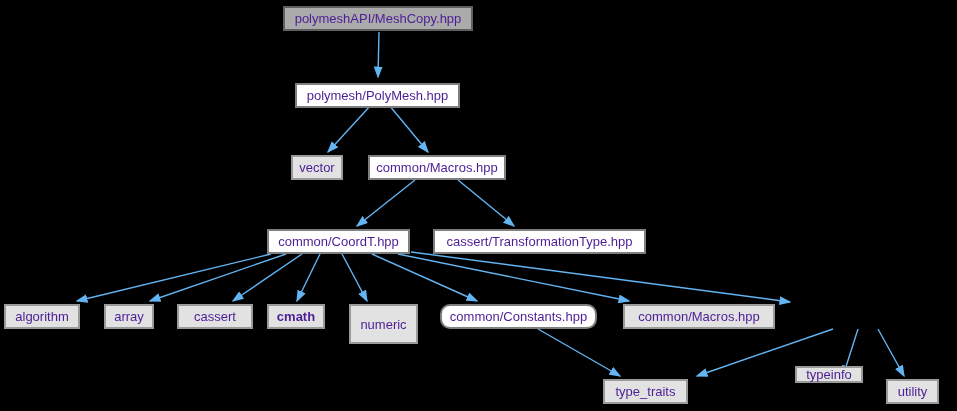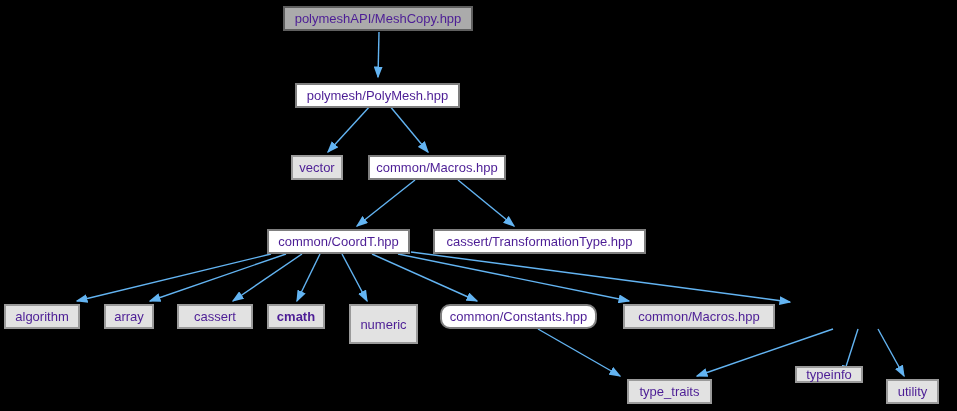--- a/index.html
+++ b/index.html
@@ -75,16 +75,16 @@
     <div class="node" style="left: 368px; top: 155px; width: 138px; height: 25px; background: rgb(255, 255, 255); border-color: rgb(127, 127, 127);">common/Macros.hpp</div>
     <div class="node" style="left: 267px; top: 229px; width: 143px; height: 25px; background: rgb(255, 255, 255); border-color: rgb(127, 127, 127);">common/CoordT.hpp</div>
     <div class="node" style="left: 433px; top: 229px; width: 213px; height: 25px; background: rgb(255, 255, 255); border-color: rgb(127, 127, 127);">cassert/TransformationType.hpp</div>
     <div class="node" style="left: 4px; top: 304px; width: 76px; height: 25px; background: rgb(226, 226, 226); border-color: rgb(154, 154, 154); text-align: center;">algorithm</div>
     <div class="node" style="left: 104px; top: 304px; width: 50px; height: 25px; background: rgb(226, 226, 226); border-color: rgb(154, 154, 154);">array</div>
     <div class="node" style="left: 177px; top: 304px; width: 76px; height: 25px; background: rgb(226, 226, 226); border-color: rgb(154, 154, 154);">cassert</div>
     <div class="node" style="left: 267px; top: 304px; width: 58px; height: 25px; background: rgb(226, 226, 226); border-color: rgb(154, 154, 154); font-weight: bold;">cmath</div>
     <div class="node" style="left: 349px; top: 304px; width: 69px; height: 40px; background: rgb(226, 226, 226); border-color: rgb(154, 154, 154);">numeric</div>
     <div class="node" style="left: 440px; top: 304px; width: 157px; height: 25px; background: rgb(255, 255, 255); border-color: rgb(127, 127, 127); border-radius: 10px;">common/Constants.hpp</div>
     <div class="node" style="left: 623px; top: 304px; width: 152px; height: 25px; background: rgb(226, 226, 226); border-color: rgb(154, 154, 154);">common/Macros.hpp</div>
-    <div class="node" style="left: 603px; top: 379px; width: 85px; height: 25px; background: rgb(226, 226, 226); border-color: rgb(154, 154, 154); margin-left: 24px;">type_traits</div>
+    <div class="node" style="left: 603px; top: 379px; width: 85px; height: 25px; background: rgb(226, 226, 226); border-color: rgb(154, 154, 154);">type_traits</div>
     <div class="node" style="left: 795px; top: 366px; width: 68px; height: 17px; background: rgb(226, 226, 226); border-color: rgb(154, 154, 154);">typeinfo</div>
     <div class="node" style="left: 886px; top: 379px; width: 53px; height: 25px; background: rgb(226, 226, 226); border-color: rgb(154, 154, 154);">utility</div>
   </div>
 
 </body></html>

